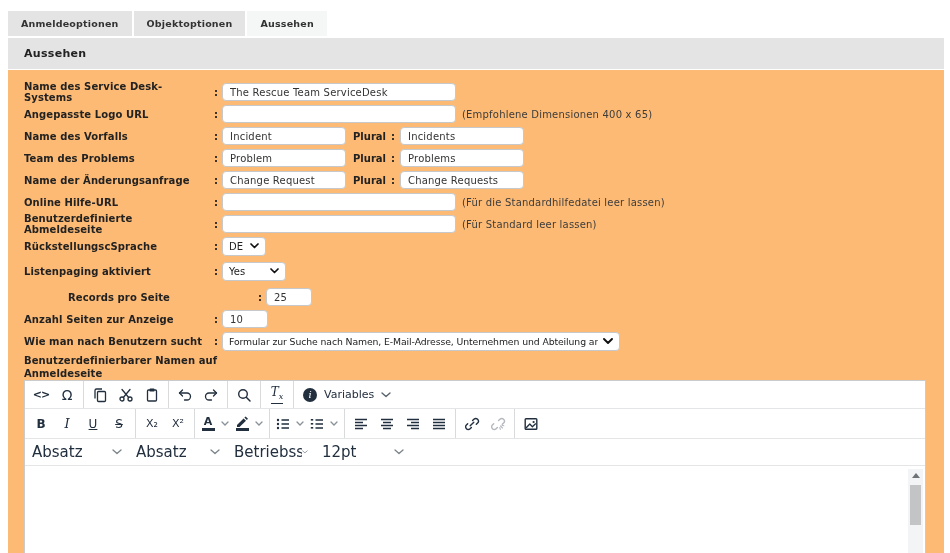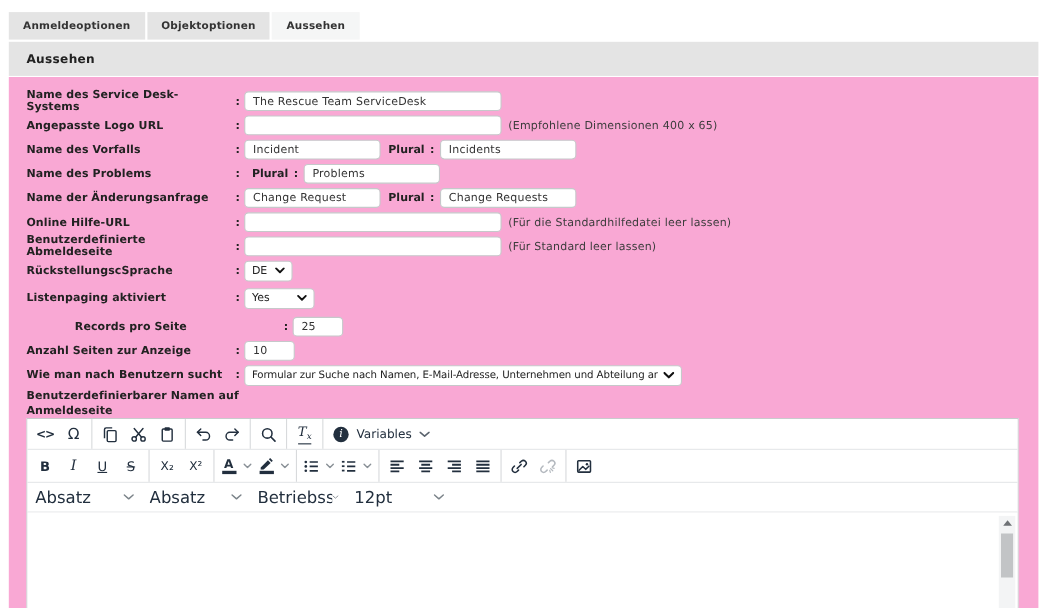--- a/index.html
+++ b/index.html
@@ -10,21 +10,21 @@
   .tabs { position: absolute; top: 11px; left: 8px; display: flex; gap: 2px; }
   .tab { height: 25px; padding: 0 13px; background: #e4e4e4; display: flex; align-items: center;
          font-size: 9.5px; font-weight: 600; color: #333; cursor: default; letter-spacing: .2px; }
   .tab.active { background: #f5f6f6; }
 
   
   .panel-header { position: absolute; top: 38px; left: 8px; width: 936px; height: 31px;
                   background: #e4e4e4; display: flex; align-items: center; padding-left: 16px;
                   font-size: 11px; font-weight: bold; color: #222; letter-spacing: .3px; }
   .panel-body { position: absolute; top: 70px; left: 8px; width: 936px; height: 483px;
-                background: #f9a8d4; padding: 13px 0 0 16px; overflow: hidden; }
+                background: #fdba74; padding: 13px 0 0 16px; overflow: hidden; }
 
   
   .frow { display: flex; align-items: center; margin-bottom: 4px; height: 18px; }
   .frow-label { width: 186px; font-size: 10px; font-weight: bold; color: #222; letter-spacing: .1px; }
   .colon { width: 12px; text-align: center; font-size: 10px; font-weight: bold; color: #222; }
   input.txt { height: 18px; border: 1px solid #c6c8ca; border-radius: 4px; background: #fff;
               font-family: "DejaVu Sans", sans-serif; font-size: 10px; color: #333; padding: 0 7px;
               letter-spacing: .2px; outline: none; }
   .w-lg { width: 234px; }
   .w-md { width: 124px; }
@@ -120,22 +120,23 @@
   <div class="frow">
     <span class="frow-label">Name des Vorfalls</span>
     <span class="colon">:</span>
     <input class="txt w-md" value="Incident" style="">
     <span class="plural-lab">Plural</span>
     <span class="plural-colon">:</span>
     <input class="txt w-md" value="Incidents" style="">
   </div>
 
   <div class="frow">
-    <span class="frow-label">Name des Problems</span>
-    <span class="colon">:</span>
+    <span class="frow-label">Team des Problems</span>
+    <span class="colon">:</span>
+    <input class="txt w-md" value="Problem" style="">
     <span class="plural-lab">Plural</span>
     <span class="plural-colon">:</span>
     <input class="txt w-md" value="Problems" style="">
   </div>
 
   <div class="frow">
     <span class="frow-label">Name der Änderungsanfrage</span>
     <span class="colon">:</span>
     <input class="txt w-md" value="Change Request" style="">
     <span class="plural-lab">Plural</span>

